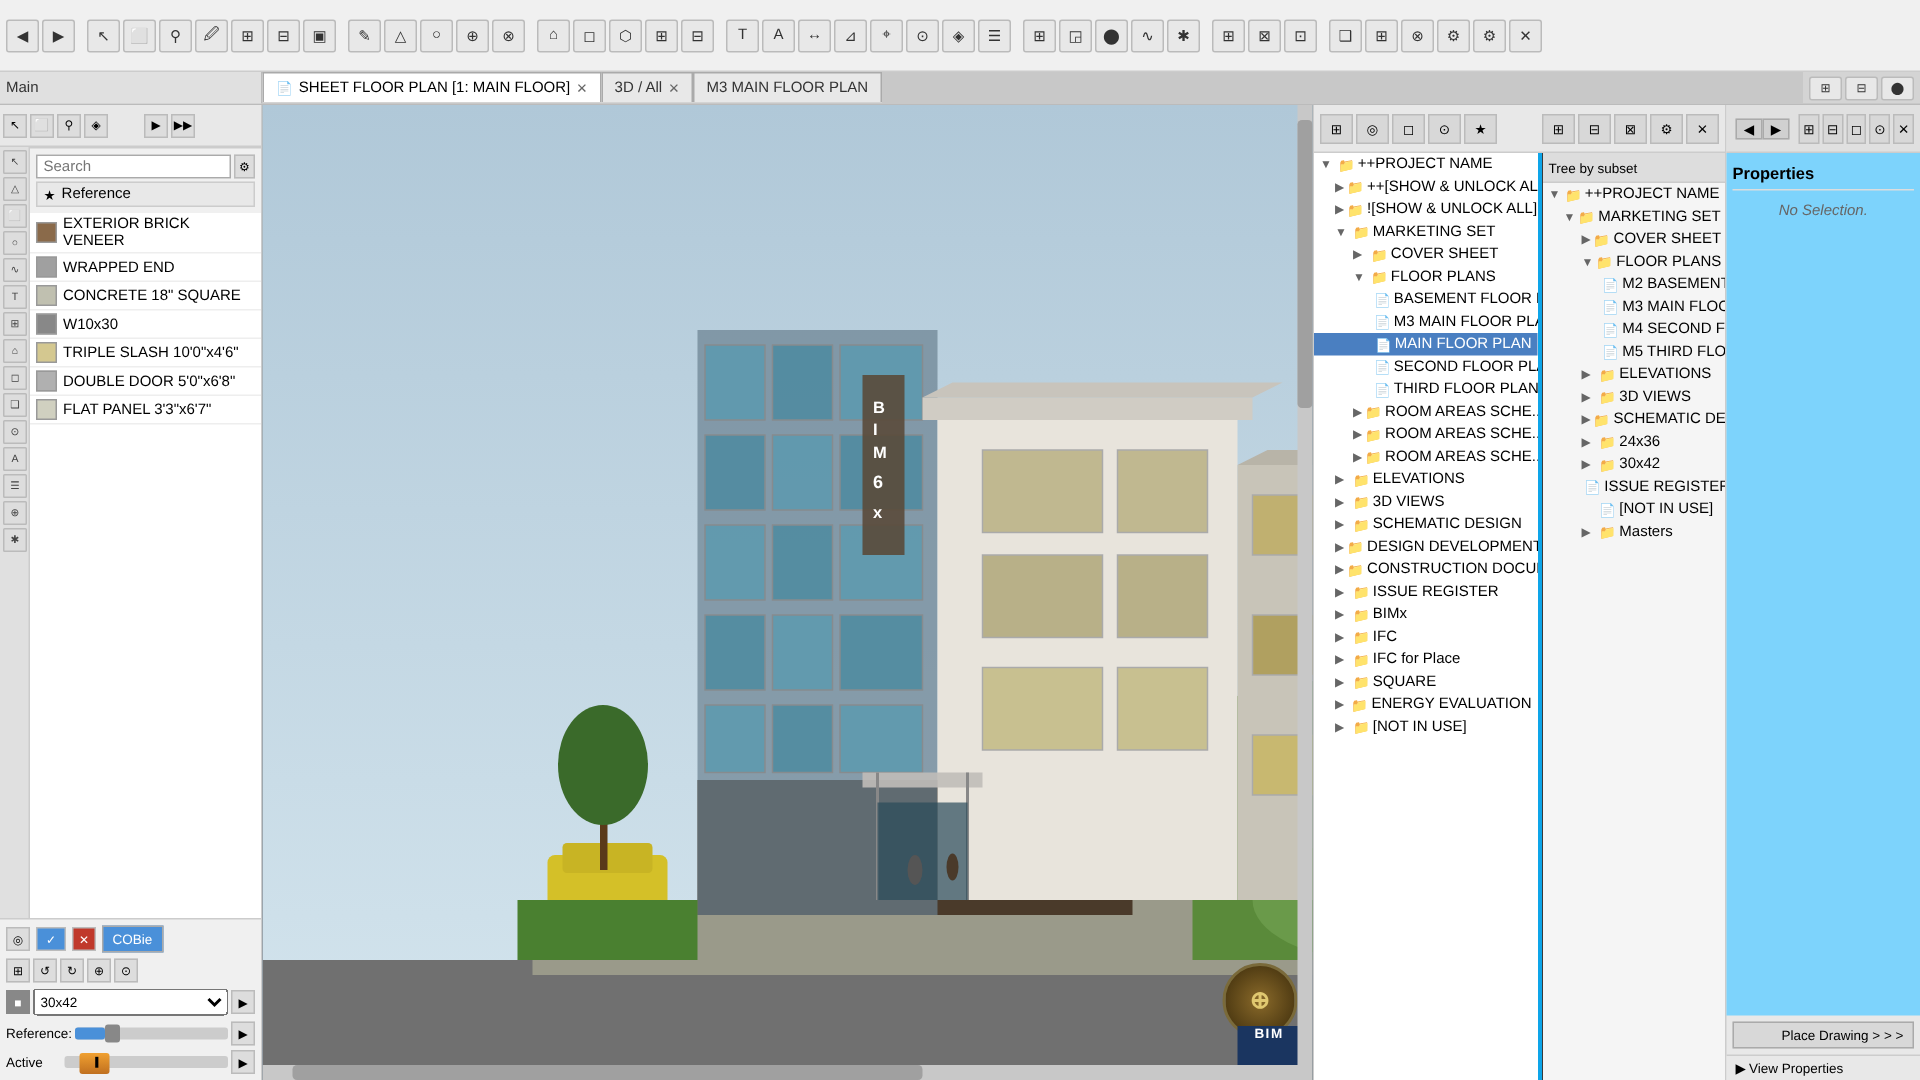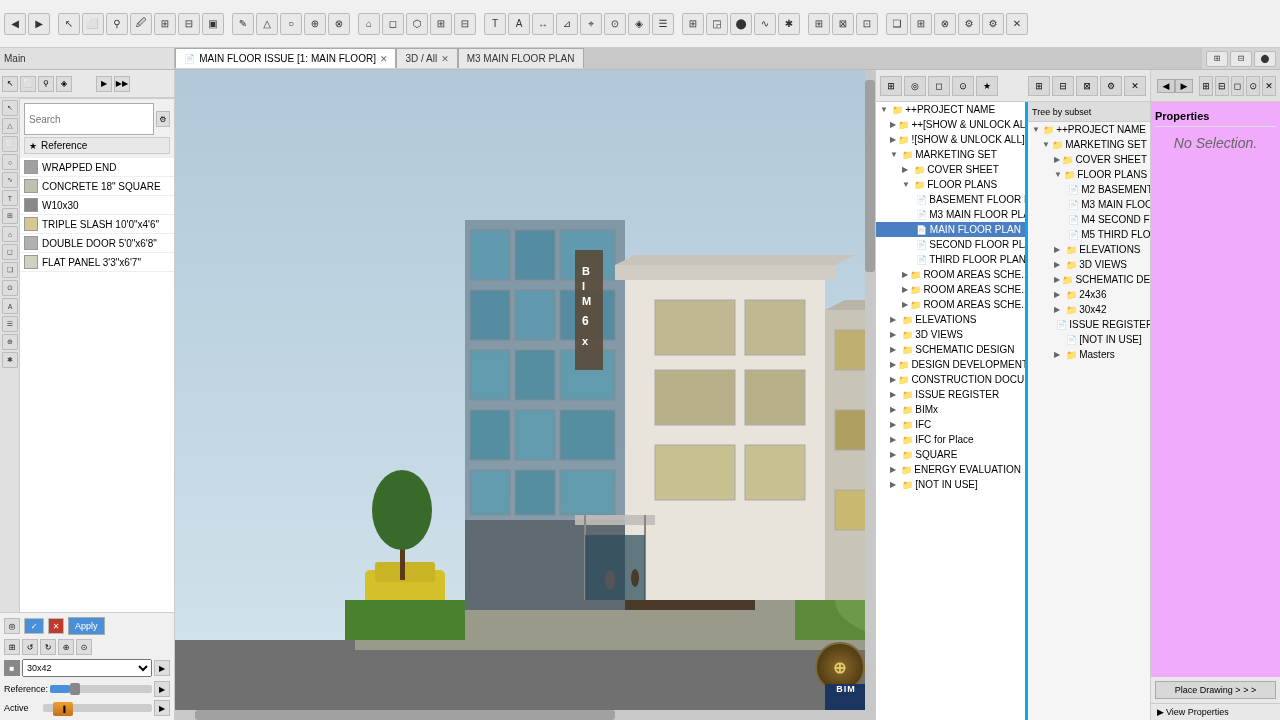--- a/index.html
+++ b/index.html
@@ -68,21 +68,21 @@
       display: flex; align-items: center; justify-content: center;
       cursor: pointer;
       color: #444;
     }
     .search-area {
       padding: 4px;
       border-top: 1px solid #ccc;
     }
     .search-box {
       width: 100%;
-      height: 32px;
+      height: 16px;
       border: 1px solid #aaa;
       background: #fff;
       padding: 0 4px;
       font-size: 10px;
     }
     .favorites-bar {
       background: #e8e8e8;
       border: 1px solid #ccc;
       margin-top: 2px;
       padding: 2px 4px;
@@ -207,43 +207,43 @@
       border-bottom: 1px solid #ccc;
       display: flex;
       align-items: center;
       padding: 0 4px;
       gap: 2px;
     }
     .properties-panel {
       flex: 1;
       padding: 4px;
       font-size: 10px;
-      background: #f0abfc;
+      background: #7dd3fc;
     }
     .props-title {
       font-size: 11px;
       font-weight: bold;
       padding: 4px 0;
       border-bottom: 1px solid #ddd;
       margin-bottom: 4px;
     }
     .no-selection {
       color: #666;
       font-style: italic;
-      font-size: 14px;
+      font-size: 10px;
       margin-top: 8px;
       text-align: center;
     }
     .place-drawing-btn {
       background: #d8d8d8;
       border: 1px solid #aaa;
       font-size: 9px;
       padding: 3px 6px;
       cursor: pointer;
-      text-align: center;
+      text-align: right;
       margin: 4px;
     }
     .view-properties-btn {
       background: #e8e8e8;
       border-top: 1px solid #ccc;
       font-size: 9px;
       padding: 3px 6px;
       cursor: pointer;
       display: flex;
       align-items: center;
@@ -309,21 +309,21 @@
   <div class="toolbar-btn">⊗</div>
   <div class="toolbar-btn">⚙</div>
   <div class="toolbar-btn">⚙</div>
   <div class="toolbar-btn">✕</div>
 </div>
 
 <div style="display:flex; height:22px; background:#d4d4d4; border-bottom:1px solid #bbb;">
   <div style="width:175px; background:#e0e0e0; border-right:1px solid #bbb; display:flex; align-items:center; padding:0 4px; font-size:10px; color:#333;">Main</div>
   <div class="tab active">
     <span style="font-size:9px;">📄</span>
-    <span>MAIN FLOOR ISSUE [1: MAIN FLOOR]</span>
+    <span>SHEET FLOOR PLAN [1: MAIN FLOOR]</span>
     <span class="tab-close">✕</span>
   </div>
   <div class="tab">
     <span>3D / All</span>
     <span class="tab-close">✕</span>
   </div>
   <div class="tab">
     <span>M3 MAIN FLOOR PLAN</span>
   </div>
   <div style="flex:1; background:#c8c8c8;"></div>
@@ -375,20 +375,24 @@
               <input type="text" class="search-box" placeholder="Search" style="">
               <div class="si">⚙</div>
             </div>
             <div class="favorites-bar">
               <span style="font-size:9px;">★</span>
               <span>Reference</span>
             </div>
           </div>
 
           <div class="material-list">
+            <div class="material-item">
+              <div class="mat-icon" style="background:#8a6a4a;"></div>
+              <span>EXTERIOR BRICK VENEER</span>
+            </div>
             <div class="material-item">
               <div class="mat-icon" style="background:#a0a0a0;"></div>
               <span>WRAPPED END</span>
             </div>
             <div class="material-item">
               <div class="mat-icon" style="background:#c0c0b0;"></div>
               <span>CONCRETE 18" SQUARE</span>
             </div>
             <div class="material-item">
               <div class="mat-icon" style="background:#888888;"></div>
@@ -408,21 +412,21 @@
             </div>
           </div>
         </div>
       </div>
 
       <div class="left-bottom">
         <div class="apply-bar">
           <div class="si">◎</div>
           <div class="si" style="background:#4a90d9; color:white; width:20px;">✓</div>
           <div class="si" style="background:#c0392b; color:white;">✕</div>
-          <button class="apply-btn primary">Apply</button>
+          <button class="apply-btn primary">COBie</button>
         </div>
         <div style="display:flex; gap:2px; flex-wrap:wrap; margin-bottom:4px;">
           <div class="si">⊞</div>
           <div class="si">↺</div>
           <div class="si">↻</div>
           <div class="si">⊕</div>
           <div class="si">⊙</div>
         </div>
 
         <div style="display:flex; gap:2px; align-items:center; margin-bottom:4px;">

